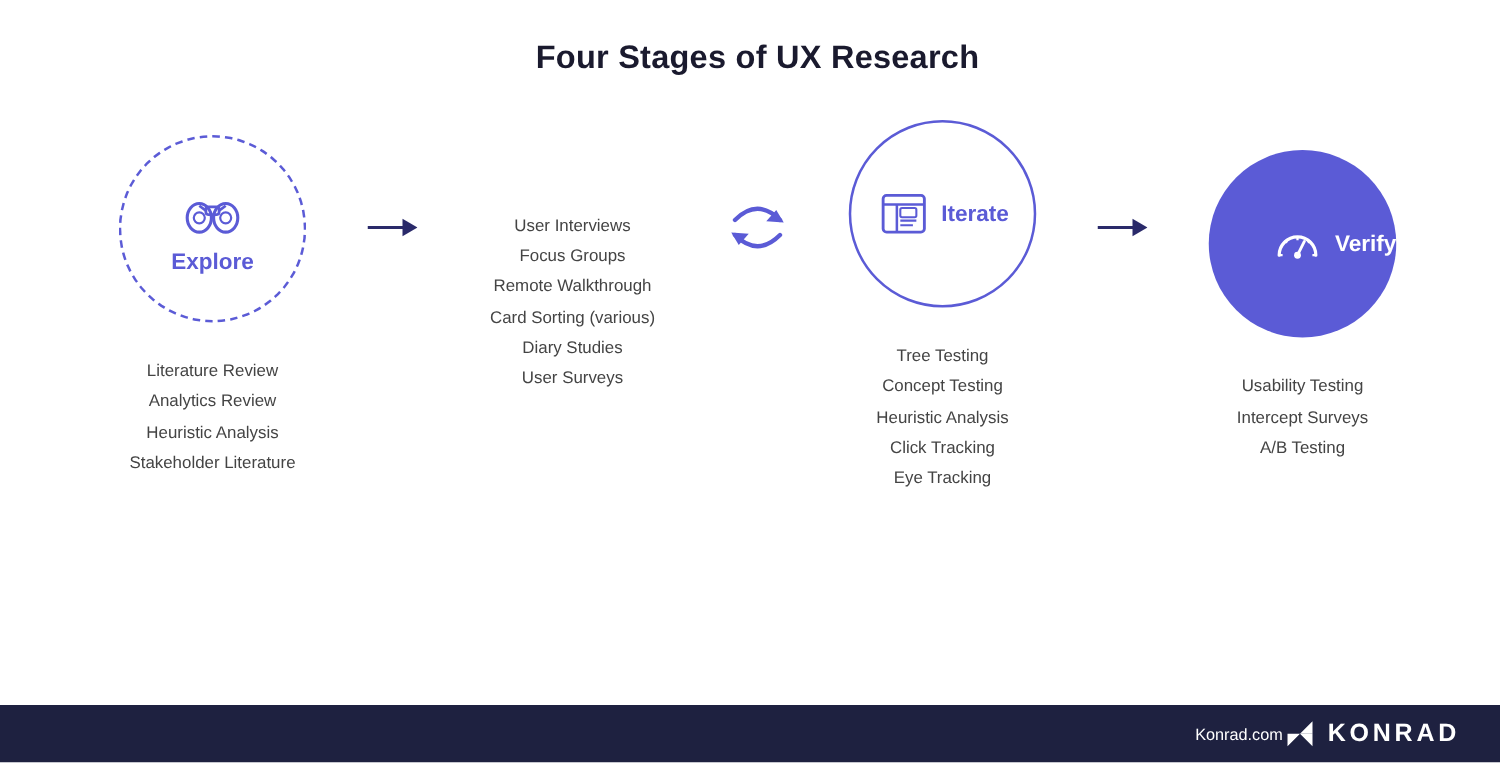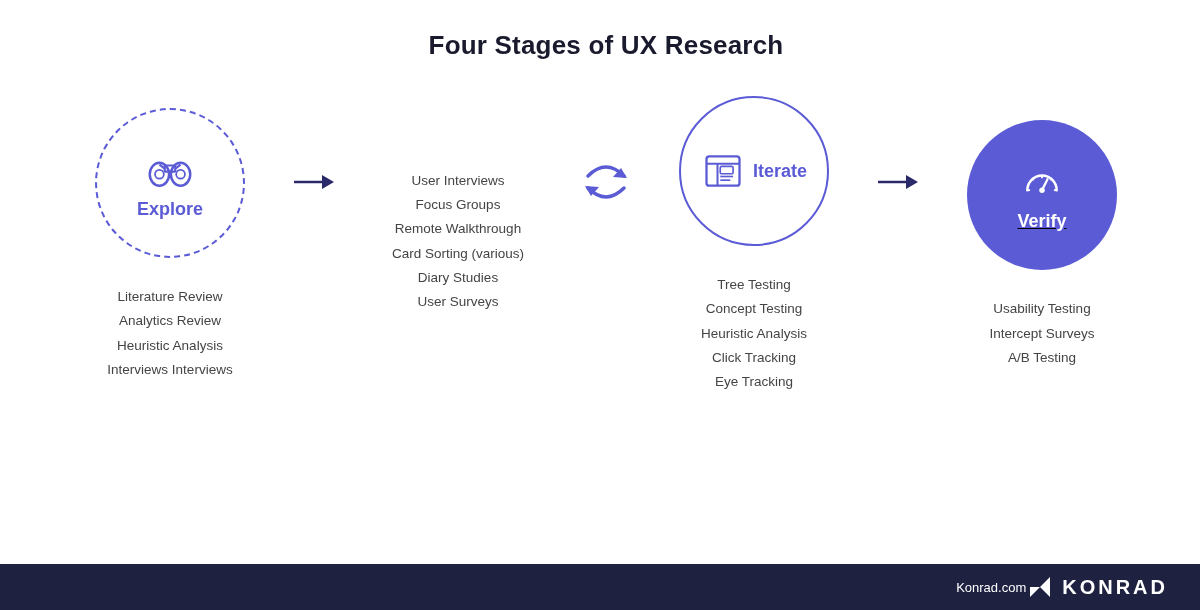--- a/index.html
+++ b/index.html
@@ -79,25 +79,24 @@
       gap: 8px;
       background: #ffffff;
     }
 
     .circle-filled {
       width: 150px;
       height: 150px;
       border-radius: 50%;
       background: #5b5bd6;
       display: flex;
-      flex-direction: column;
-      align-items: center;
-      justify-content: center;
+      flex-direction: row;
+      align-items: center;
+      justify-content: flex-end;
       gap: 8px;
-      text-decoration: underline;
     }
 
     .stage-label {
       font-size: 18px;
       font-weight: 700;
     }
 
     .label-purple { color: #5b5bd6; }
     .label-white { color: #ffffff; }
 
@@ -194,21 +193,21 @@
             <line x1="19" y1="21.5" x2="13" y2="17" stroke="#5b5bd6" stroke-width="2.5"></line>
             <line x1="31" y1="21.5" x2="37" y2="17" stroke="#5b5bd6" stroke-width="2.5"></line>
           </svg>
           <span class="stage-label label-purple">Explore</span>
         </div>
       </div>
       <div class="stage-items">
         <span class="stage-item">Literature Review</span>
         <span class="stage-item">Analytics Review</span>
         <span class="stage-item">Heuristic Analysis</span>
-        <span class="stage-item">Interviews Interviews</span>
+        <span class="stage-item">Stakeholder Literature</span>
       </div>
     </div>
 
     <div class="arrow-container">
       <svg width="40" height="24" viewBox="0 0 40 24">
         <line x1="0" y1="12" x2="30" y2="12" stroke="#2a2a6a" stroke-width="2.5"></line>
         <polygon points="28,5 40,12 28,19" fill="#2a2a6a"></polygon>
       </svg>
     </div>
 

